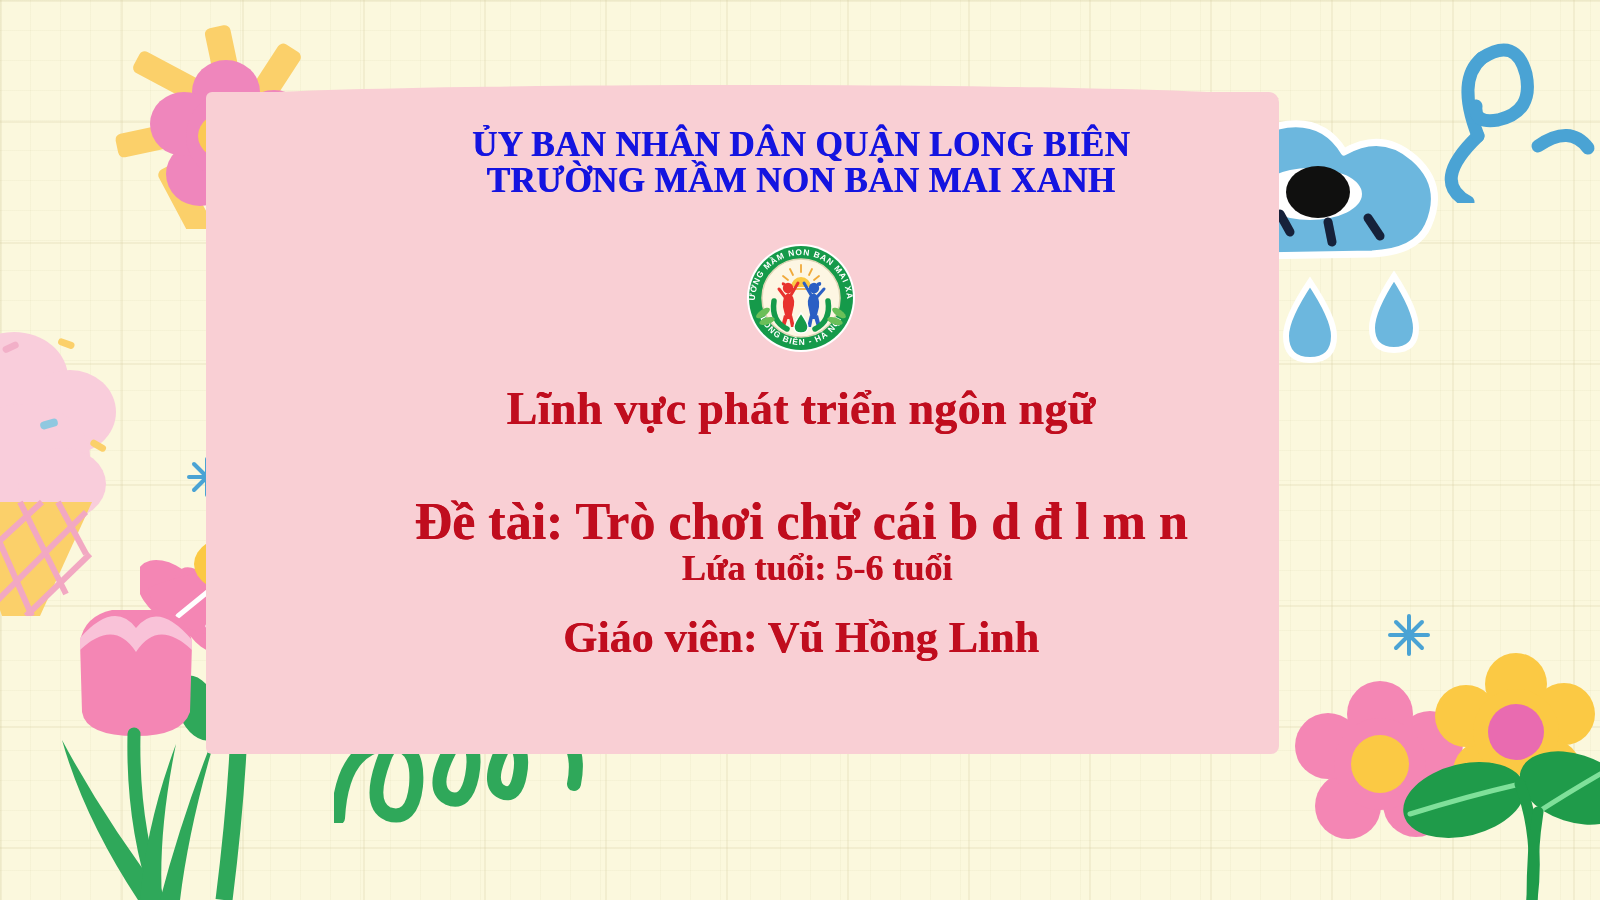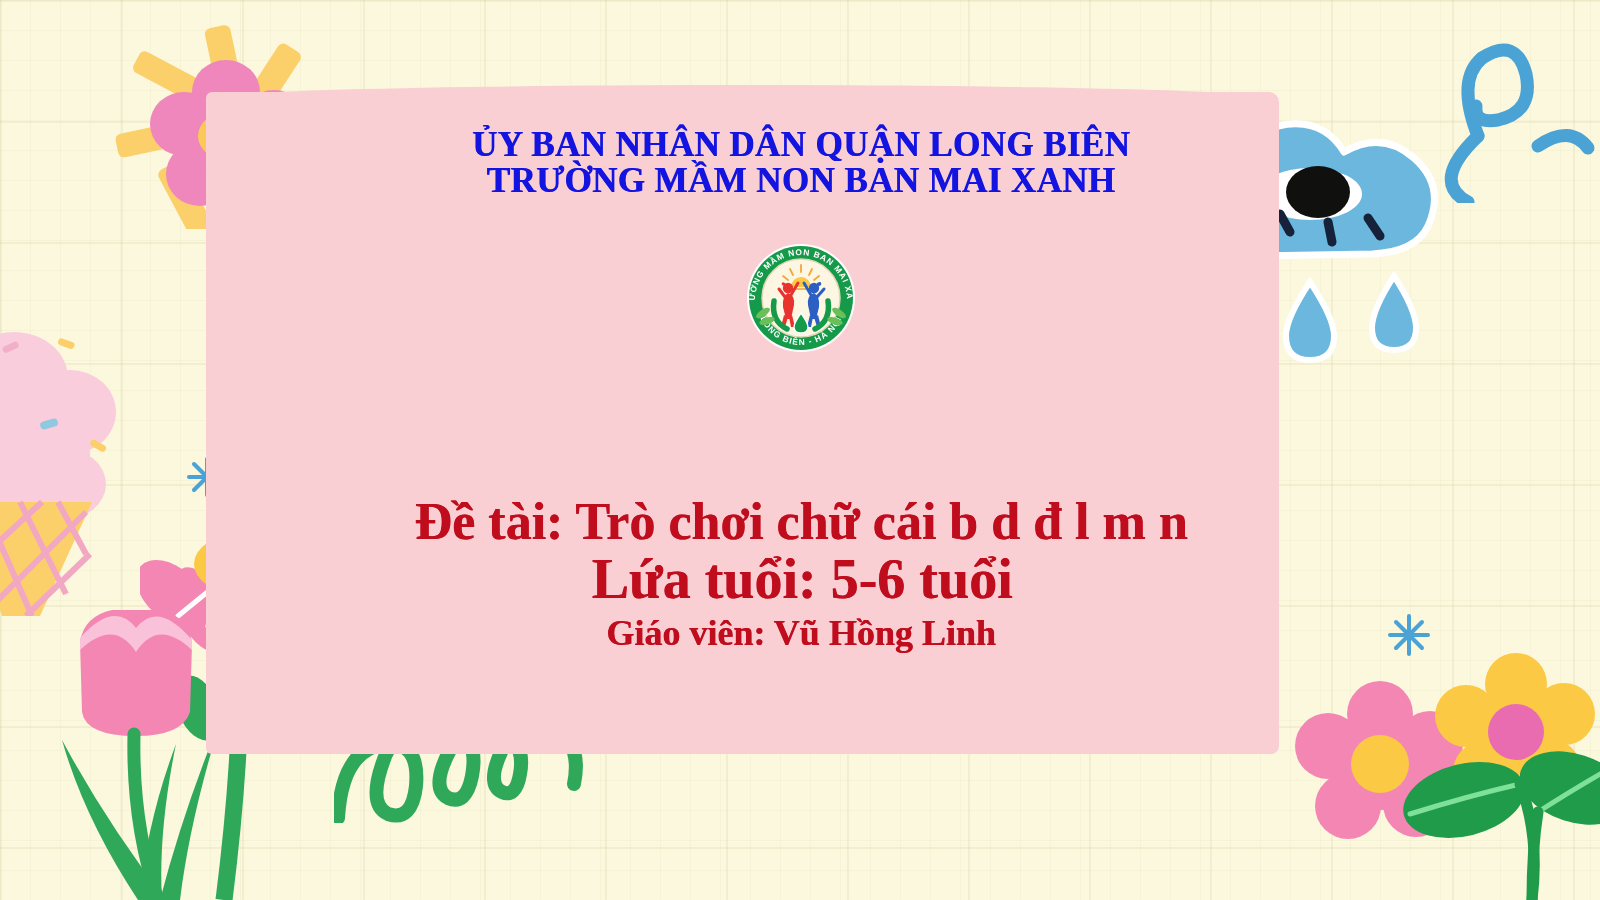--- a/index.html
+++ b/index.html
@@ -47,22 +47,22 @@
   #hdr1{position:absolute;left:0;top:32px;width:100%;}
   #hdr2{position:absolute;left:0;top:68px;width:100%;}
 
   #logo-wrap{position:absolute;left:50%;top:147px;transform:translateX(-50%);
              width:120px;height:115px;}
 
   .rtxt{color:#c00d1e;font-weight:bold;text-align:center;
         text-shadow:0.5px 0 0 #c00d1e;}
   #title-main{position:absolute;left:0;top:290px;width:100%;font-size:46px;letter-spacing:.3px;}
   #subj{position:absolute;left:0;top:400px;width:100%;font-size:52px;}
-  #age{position:absolute;left:1px;top:455px;width:100%;font-size:56px;text-align:center;}
-  #teacher{position:absolute;left:0;top:520px;width:100%;font-size:36px;}
+  #age{position:absolute;left:16px;top:455px;width:100%;font-size:36px;text-align:center;}
+  #teacher{position:absolute;left:0;top:520px;width:100%;font-size:44px;}
 </style>
 </head>
 <body>
 
 <div id="slide">
 
   <svg class="deco" style="left:108px;top:14px;" width="235" height="215" viewBox="0 0 235 215">
     <g fill="#fbd06a">
       <rect x="103" y="12" width="26" height="72" rx="6" transform="rotate(-12 116 48)"></rect>
       <rect x="150" y="28" width="26" height="78" rx="6" transform="rotate(33 163 67)"></rect>
@@ -311,18 +311,19 @@
 
         <g fill="#6bbf59">
           <ellipse cx="22" cy="74" rx="8" ry="3.4" transform="rotate(-34 22 74)"></ellipse>
           <ellipse cx="26" cy="82" rx="8" ry="3.4" transform="rotate(-18 26 82)"></ellipse>
           <ellipse cx="98" cy="74" rx="8" ry="3.4" transform="rotate(34 98 74)"></ellipse>
           <ellipse cx="94" cy="82" rx="8" ry="3.4" transform="rotate(18 94 82)"></ellipse>
         </g>
       </svg>
     </div>
 
+    <div class="rtxt" id="title-main">Lĩnh vực phát triển ngôn ngữ</div>
     <div class="rtxt" id="subj">Đề tài: Trò chơi chữ cái b d đ l m n</div>
     <div class="rtxt" id="age">Lứa tuổi: 5-6 tuổi</div>
     <div class="rtxt" id="teacher">Giáo viên: Vũ Hồng Linh</div>
   </div>
 
 </div>
 
 </body></html>

